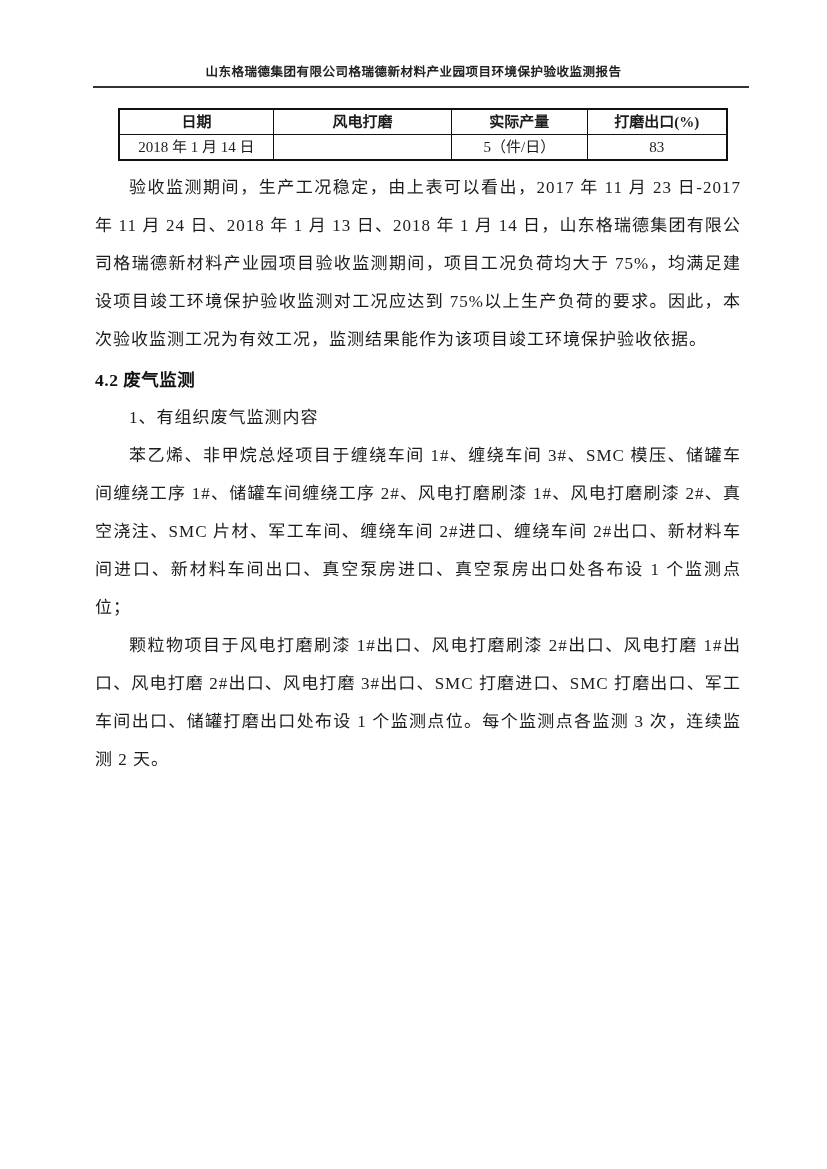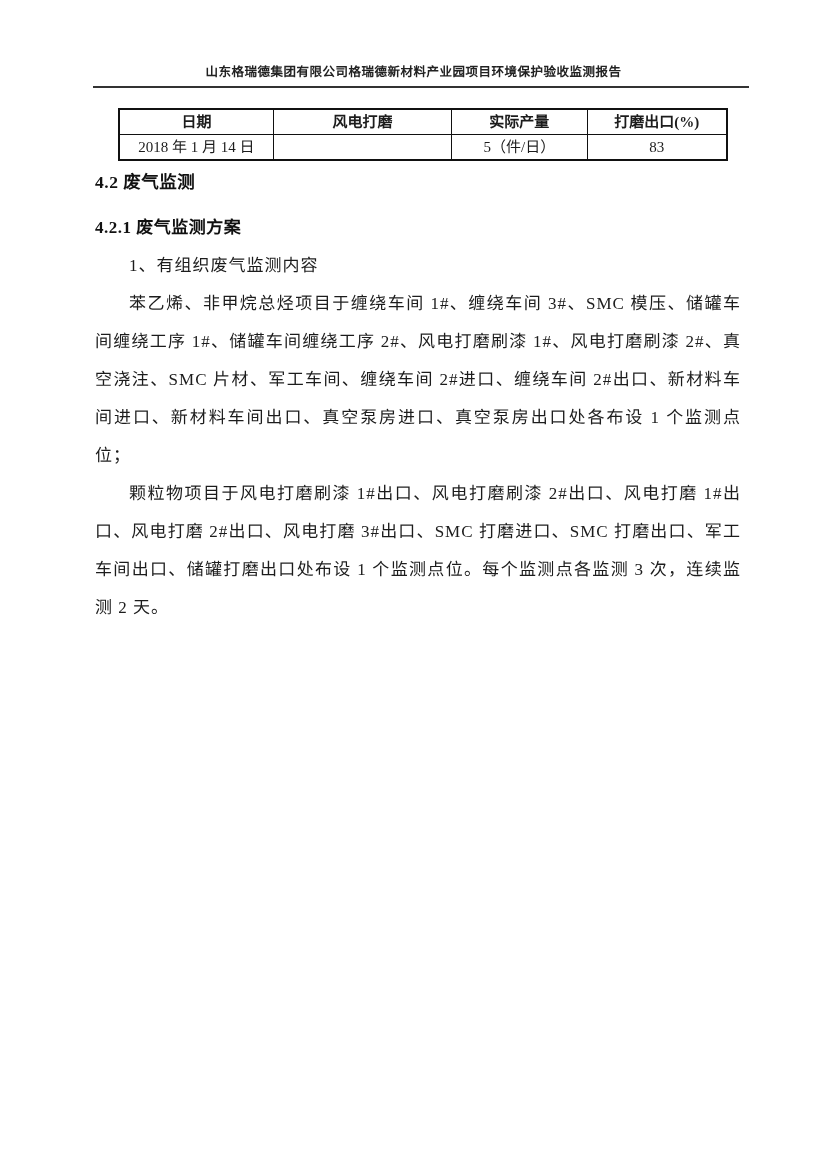--- a/index.html
+++ b/index.html
@@ -142,24 +142,24 @@
       <tbody>
         <tr>
           <td>2018 年 1 月 14 日</td>
           <td></td>
           <td>5（件/日）</td>
           <td>83</td>
         </tr>
       </tbody>
     </table>
 
+    <p class="body-para para-first">验收监测期间，生产工况稳定，由上表可以看出，2017 年 11 月 23 日-2017 年 11 月 24 日、2018 年 1 月 13 日、2018 年 1 月 14 日，山东格瑞德集团有限公司格瑞德新材料产业园项目验收监测期间，项目工况负荷均大于 75%，均满足建设项目竣工环境保护验收监测对工况应达到 75%以上生产负荷的要求。因此，本次验收监测工况为有效工况，监测结果能作为该项目竣工环境保护验收依据。</p>
 
     <h2 class="sec-heading">4.2 废气监测</h2>
 
-    <h3 class="subsec-heading">4.2.1 废气监测方案</h3>
 
     <p class="sub-item">1、有组织废气监测内容</p>
 
     <p class="body-para">苯乙烯、非甲烷总烃项目于缠绕车间 1#、缠绕车间 3#、SMC 模压、储罐车间缠绕工序 1#、储罐车间缠绕工序 2#、风电打磨刷漆 1#、风电打磨刷漆 2#、真空浇注、SMC 片材、军工车间、缠绕车间 2#进口、缠绕车间 2#出口、新材料车间进口、新材料车间出口、真空泵房进口、真空泵房出口处各布设 1 个监测点位；</p>
 
     <p class="body-para">颗粒物项目于风电打磨刷漆 1#出口、风电打磨刷漆 2#出口、风电打磨 1#出口、风电打磨 2#出口、风电打磨 3#出口、SMC 打磨进口、SMC 打磨出口、军工车间出口、储罐打磨出口处布设 1 个监测点位。每个监测点各监测 3 次，连续监测 2 天。</p>
 
 
 
   </div>

